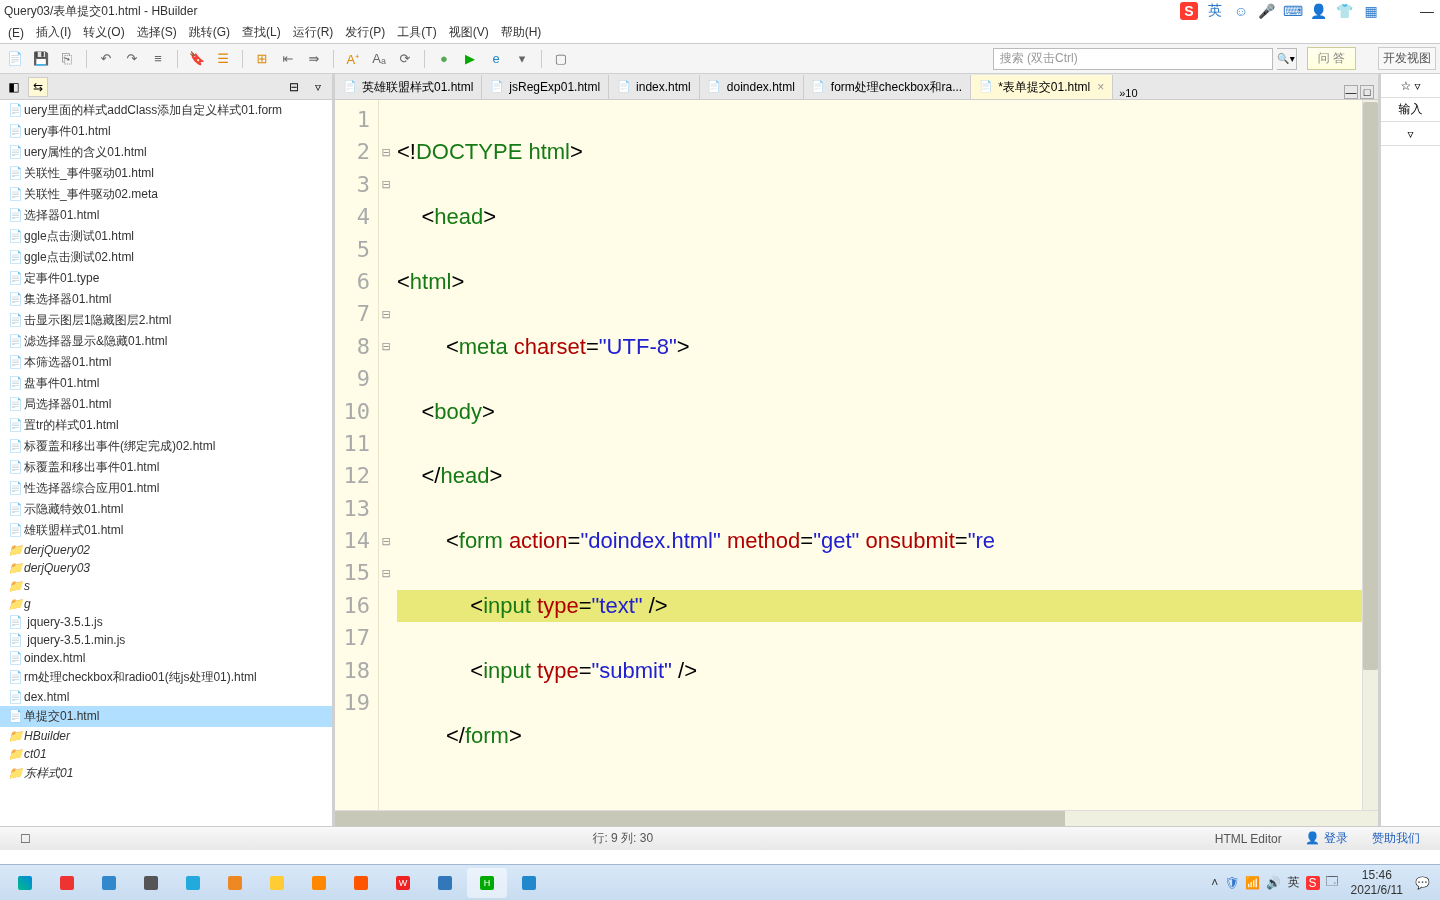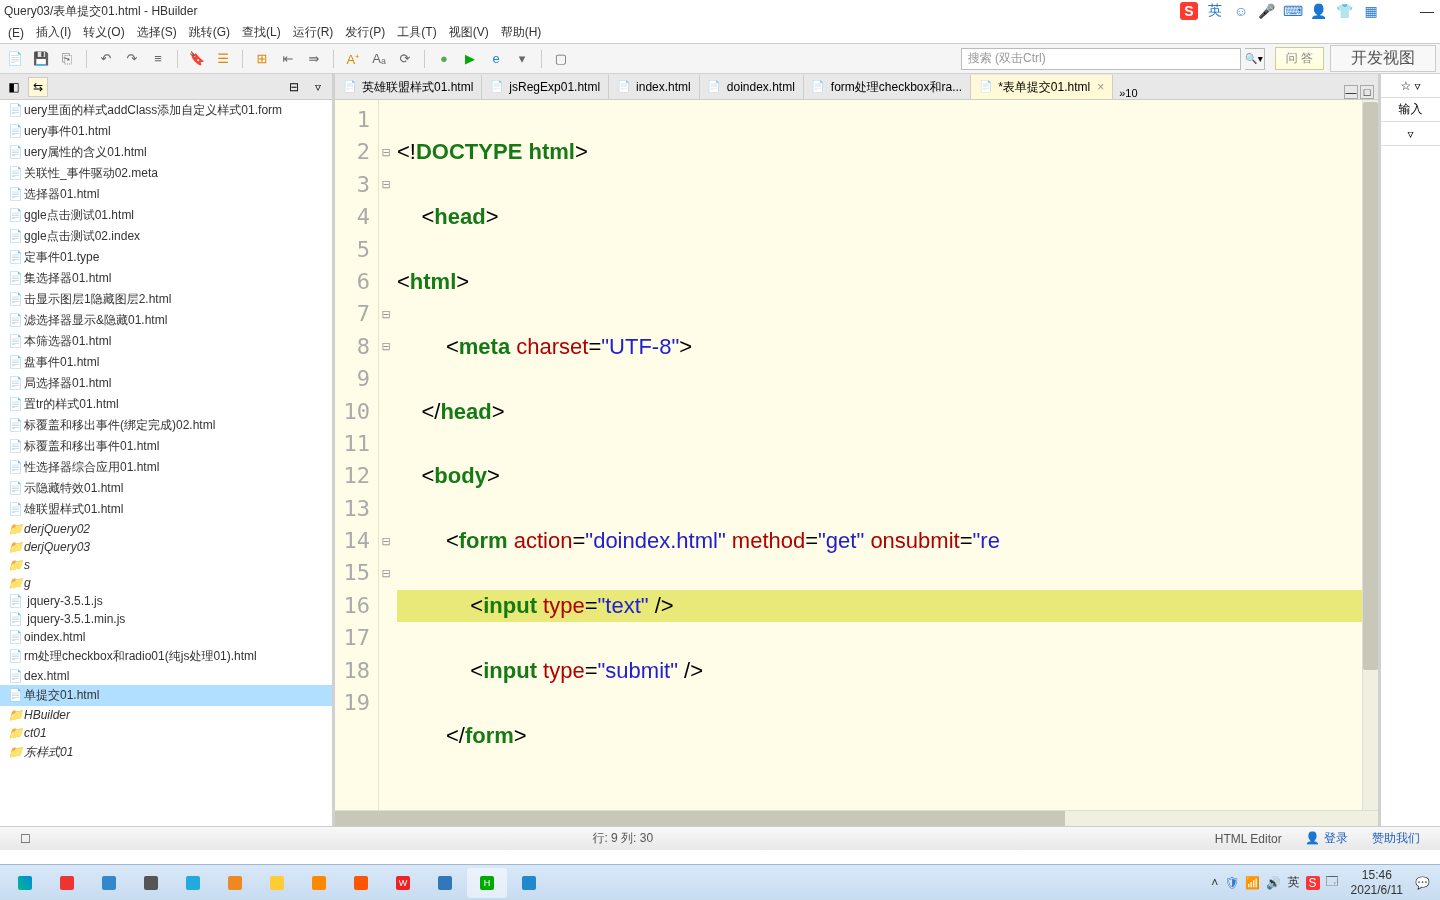--- a/index.html
+++ b/index.html
@@ -14,21 +14,21 @@
 .menubar { height: 22px; background: #fff; display: flex; align-items: center; padding: 0 2px; border-bottom: 1px solid #ccc; }
 .menubar .m { padding: 0 6px; font-size: 12px; color: #333; cursor: pointer; }
 
 
 .toolbar { height: 30px; background: #f5f5f5; border-bottom: 1px solid #d0d0d0; display: flex; align-items: center; padding: 0 4px; gap: 4px; }
 .toolbar .tbtn { width: 22px; height: 22px; display: flex; align-items: center; justify-content: center; color: #666; font-size: 13px; cursor: pointer; }
 .toolbar .sep { width: 1px; height: 18px; background: #ccc; margin: 0 4px; }
 .search-box { margin-left: auto; width: 280px; height: 22px; border: 1px solid #bbb; background: #fff; font-size: 12px; padding: 0 6px; color: #999; display: flex; align-items: center; }
 .search-dd { width: 20px; height: 22px; border: 1px solid #bbb; border-left: none; display: flex; align-items: center; justify-content: center; font-size: 10px; }
 .wd-btn { padding: 2px 10px; font-size: 12px; background: linear-gradient(#ffe, #ffd); border: 1px solid #cc9; color: #888; margin-left: 6px; }
-.dev-btn { padding: 2px 20px; font-size: 16px; color: #555; margin-left: 2px; border: 1px solid #ccc; background: #f8f8f8; }
+.dev-btn { padding: 2px 4px; font-size: 12px; color: #555; margin-left: 18px; border: 1px solid #ccc; background: #f8f8f8; }
 
 
 .main { display: flex; height: 752px; }
 
 
 .sidebar { width: 335px; background: #fff; border-right: 3px solid #d0d0d0; display: flex; flex-direction: column; }
 .sidebar-tabs { height: 26px; background: #e8e8e8; border-bottom: 1px solid #ccc; display: flex; align-items: center; padding: 0 4px; gap: 4px; }
 .sidebar-tabs .st { width: 20px; height: 20px; display: flex; align-items: center; justify-content: center; font-size: 12px; }
 .sidebar-tabs .st.active { background: #fff9d6; border: 1px solid #ccc; }
 .sidebar-tabs .spacer { flex: 1; }
@@ -51,21 +51,21 @@
 
 
 .editor { flex: 1; display: flex; background: #fffde8; overflow: hidden; position: relative; }
 .gutter { width: 44px; background: #fffde8; text-align: right; padding: 4px 8px 0 0; border-right: 1px solid #e8e4c8; }
 .gutter .ln { height: 32.4px; font-size: 22px; color: #aaa; font-family: Consolas, monospace; line-height: 32.4px; }
 .fold-col { width: 14px; background: #fffde8; padding-top: 4px; }
 .fold-col .fm { height: 32.4px; font-size: 11px; color: #999; display: flex; align-items: center; justify-content: center; }
 .code { flex: 1; padding: 4px 0 0 4px; font-family: Consolas, monospace; font-size: 22px; line-height: 32.4px; white-space: pre; overflow: hidden; }
 .line { height: 32.4px; }
 .line.hl { background: #e9e97a; }
-.c-tag { color: #157a15; font-weight: bold; }
+.c-tag { color: #157a15; }
 .c-attr { color: #b00000; }
 .c-str { color: #2020d0; }
 .c-txt { color: #000; }
 @keyframes blink { 50% { opacity: 0; } }
 
 
 .vscroll { width: 16px; background: #f0f0e0; border-left: 1px solid #ddd; }
 .vscroll .thumb { width: 100%; background: #c8c8b8; border-radius: 2px; }
 .hscroll { height: 16px; background: #f0f0e0; border-top: 1px solid #ddd; display: flex; }
 .hscroll .thumb { height: 100%; background: #c8c8b8; }
@@ -164,24 +164,25 @@
       <span class="st">◧</span>
       <span class="st active">⇆</span>
       <span class="spacer"></span>
       <span class="st">⊟</span>
       <span class="st">▿</span>
     </div>
     <div class="tree">
       <div class="node"><span class="fic">📄</span><span>uery里面的样式addClass添加自定义样式01.form</span></div>
       <div class="node"><span class="fic">📄</span><span>uery事件01.html</span></div>
       <div class="node"><span class="fic">📄</span><span>uery属性的含义01.html</span></div>
+      <div class="node"><span class="fic">📄</span><span>关联性_事件驱动01.html</span></div>
       <div class="node"><span class="fic">📄</span><span>关联性_事件驱动02.meta</span></div>
       <div class="node"><span class="fic">📄</span><span>选择器01.html</span></div>
       <div class="node"><span class="fic">📄</span><span>ggle点击测试01.html</span></div>
-      <div class="node"><span class="fic">📄</span><span>ggle点击测试02.index</span></div>
+      <div class="node"><span class="fic">📄</span><span>ggle点击测试02.html</span></div>
       <div class="node"><span class="fic">📄</span><span>定事件01.type</span></div>
       <div class="node"><span class="fic">📄</span><span>集选择器01.html</span></div>
       <div class="node"><span class="fic">📄</span><span>击显示图层1隐藏图层2.html</span></div>
       <div class="node"><span class="fic">📄</span><span>滤选择器显示&amp;隐藏01.html</span></div>
       <div class="node"><span class="fic">📄</span><span>本筛选器01.html</span></div>
       <div class="node"><span class="fic">📄</span><span>盘事件01.html</span></div>
       <div class="node"><span class="fic">📄</span><span>局选择器01.html</span></div>
       <div class="node"><span class="fic">📄</span><span>置tr的样式01.html</span></div>
       <div class="node"><span class="fic">📄</span><span>标覆盖和移出事件(绑定完成)02.html</span></div>
       <div class="node"><span class="fic">📄</span><span>标覆盖和移出事件01.html</span></div>
@@ -279,22 +280,22 @@
         <div class="fm"></div>
           <div class="fm"></div>
           <div class="fm"></div>
           <div class="fm"></div>
       </div>
       <div class="code">
 <div class="line"><span class="c-txt">&lt;!</span><span class="c-tag">DOCTYPE</span><span class="c-tag"> html</span><span class="c-txt">&gt;</span></div>
 <div class="line">    <span class="c-txt">&lt;</span><span class="c-tag">head</span><span class="c-txt">&gt;</span></div>
 <div class="line"><span class="c-txt">&lt;</span><span class="c-tag">html</span><span class="c-txt">&gt;</span></div>
 <div class="line">        <span class="c-txt">&lt;</span><span class="c-tag">meta</span><span class="c-attr"> charset</span><span class="c-txt">=</span><span class="c-str">"UTF-8"</span><span class="c-txt">&gt;</span></div>
+<div class="line">    <span class="c-txt">&lt;</span><span class="c-tag">body</span><span class="c-txt">&gt;</span></div>
 <div class="line">    <span class="c-txt">&lt;/</span><span class="c-tag">head</span><span class="c-txt">&gt;</span></div>
-<div class="line">    <span class="c-txt">&lt;</span><span class="c-tag">body</span><span class="c-txt">&gt;</span></div>
 <div class="line">        <span class="c-txt">&lt;</span><span class="c-tag">form</span><span class="c-attr"> action</span><span class="c-txt">=</span><span class="c-str">"doindex.html"</span><span class="c-attr"> method</span><span class="c-txt">=</span><span class="c-str">"get"</span><span class="c-attr"> onsubmit</span><span class="c-txt">=</span><span class="c-str">"re</span></div>
 <div class="line hl">            <span class="c-txt">&lt;</span><span class="c-tag">input</span><span class="c-attr"> type</span><span class="c-txt">=</span><span class="c-str">"text"</span><span class="c-txt"> /&gt;</span></div>
 <div class="line">            <span class="c-txt">&lt;</span><span class="c-tag">input</span><span class="c-attr"> type</span><span class="c-txt">=</span><span class="c-str">"submit"</span><span class="c-txt"> /&gt;</span></div>
 <div class="line">        <span class="c-txt">&lt;/</span><span class="c-tag">form</span><span class="c-txt">&gt;</span></div>
 
 
 
 
 
 

